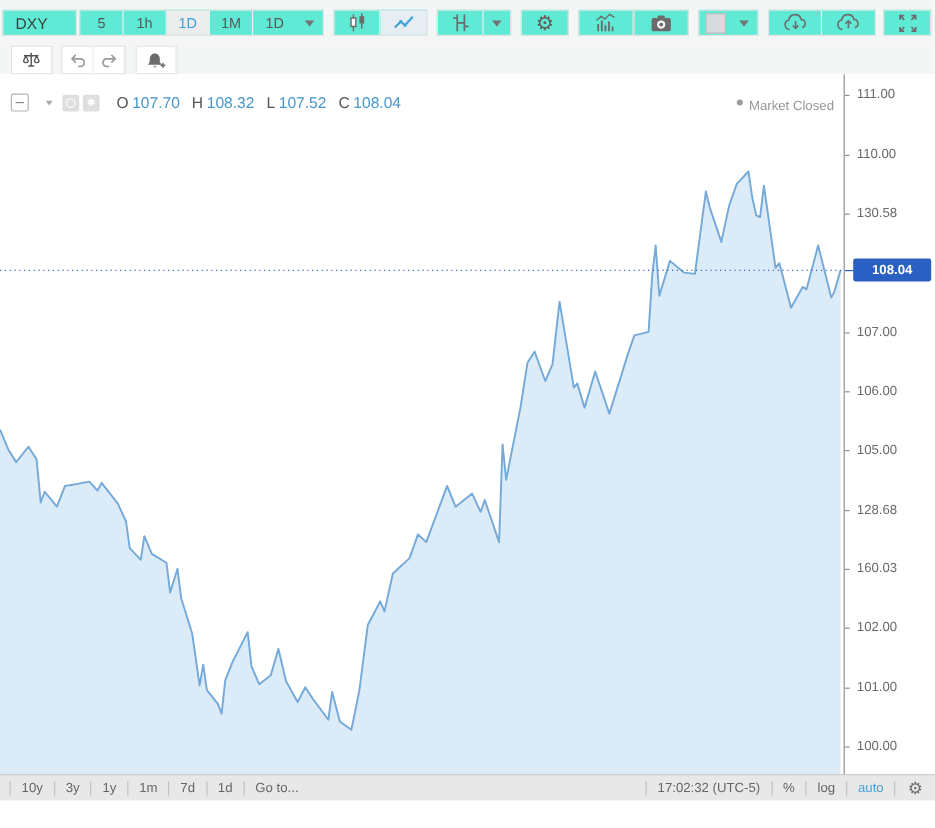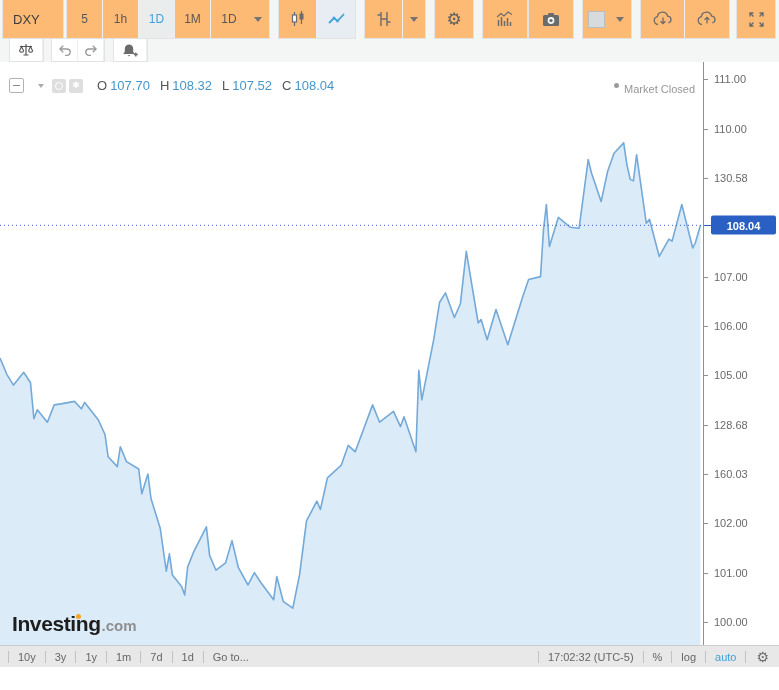--- a/index.html
+++ b/index.html
@@ -1,21 +1,21 @@
 <!DOCTYPE html>
 <html><head>
 <meta charset="utf-8">
 <style>
   html,body{margin:0;padding:0;background:#fff;}
   body{width:779px;height:690px;overflow:hidden;font-family:"Liberation Sans","DejaVu Sans",sans-serif;}
   .app{position:relative;width:779px;height:690px;background:#fff;}
 
   
   .tb1{height:38px;background:#f4f5f5;display:flex;align-items:center;box-sizing:border-box;}
-  .box{background:#fdba74;border:1px solid #e2e3e3;height:40px;display:flex;align-items:stretch;box-sizing:border-box;}
+  .box{background:#5eead4;border:1px solid #e2e3e3;height:22px;display:flex;align-items:stretch;box-sizing:border-box;}
   .tb-btn{display:flex;align-items:center;justify-content:center;cursor:pointer;border-right:1px solid #eeeeee;box-sizing:border-box;}
   .tb-btn:last-child{border-right:none;}
   .symbol-box{width:99px;margin-left:2px;align-items:center;padding-left:10px;font-size:13px;color:#3c3c3c;}
   .int{width:36px;font-size:12px;color:#585858;}
   .int.active{color:#3fa2da;background:#ebecec;}
   .caret-btn{width:22px;}
   .caret{width:0;height:0;border-left:4px solid transparent;border-right:4px solid transparent;border-top:5px solid #737373;}
   .icon-btn{width:38px;}
   .icon-btn.active{background:#e7edf2;}
   .wide{width:44px;}
@@ -274,25 +274,20 @@
         <div class="pa-t" style="top: 412px;"></div>
         <div class="pa-l" style="top: 412px;">160.03</div>
         <div class="pa-t" style="top: 461.3px;"></div>
         <div class="pa-l" style="top: 461.3px;">102.00</div>
         <div class="pa-t" style="top: 510.7px;"></div>
         <div class="pa-l" style="top: 510.7px;">101.00</div>
         <div class="pa-t" style="top: 560px;"></div>
         <div class="pa-l" style="top: 560px;">100.00</div>
       </div>
 
-    <div class="logo">
-      <span class="logo-main">Investing</span>
-        <span class="logo-tld">.com</span>
-      <span class="logo-dot"></span>
-    </div>
   </div>
 
 
   <div class="bbar">
     <span class="bb-div"></span>
     <span id="ranges" style="display:flex;align-items:center;text-align:center;">
         <span class="bb-item">10y</span>
         <span class="bb-div"></span>
         <span class="bb-item">3y</span>
         <span class="bb-div"></span>

